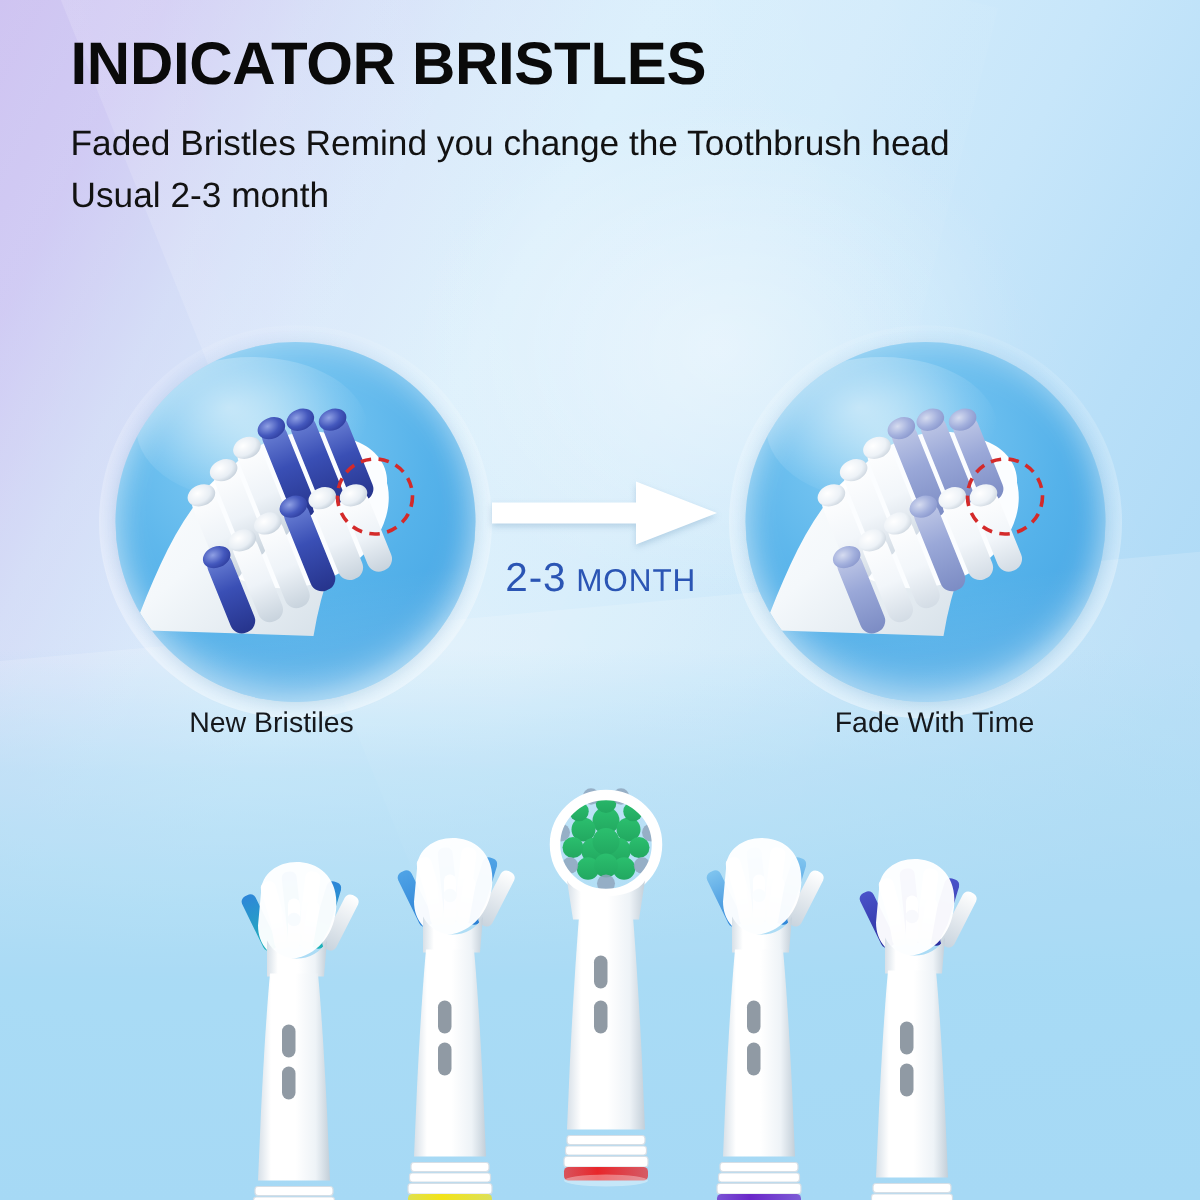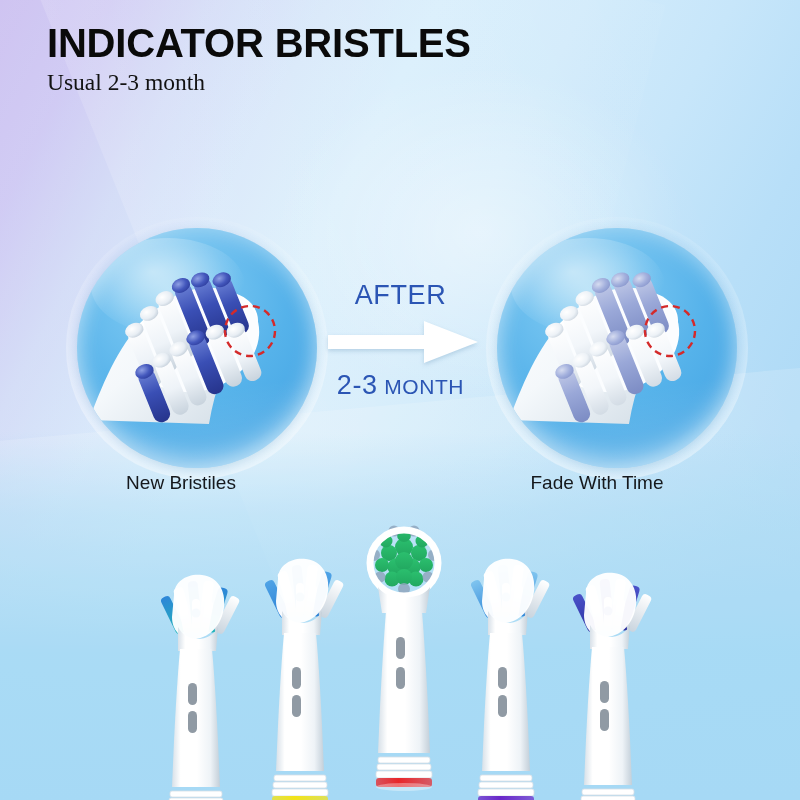--- a/index.html
+++ b/index.html
@@ -109,21 +109,20 @@
     color: #121212;
     line-height: 1.42;
     font-weight: normal;
   }
   .subtitle-line2 {
     margin: 1px 0 0 0;
     font-size: 23.5px;
     color: #121212;
     line-height: 1.42;
     font-weight: normal;
-    font-family: Liberation Serif, serif;
   }
 
   
   .compare {
     position: absolute;
     left: 0;
     top: 222px;
     width: 800px;
     height: 285px;
   }
@@ -189,21 +188,21 @@
 
   .caption {
     position: absolute;
     width: 300px;
     text-align: center;
     font-size: 19px;
     color: #15181c;
     top: 250px;
   }
   .caption.left  { left: 31px; }
-  .caption.right { left: 447px; }
+  .caption.right { left: 473px; }
 
   
   .arrow-block {
     position: absolute;
     left: 318px;
     top: 0px;
     width: 165px;
     height: 160px;
   }
   .arrow-label {
@@ -256,20 +255,21 @@
 
   <div class="bg-base"></div>
   <div class="bg-diag-b"></div>
   <div class="bg-diag-c"></div>
   <div class="bg-glow"></div>
   <div class="bg-lower"></div>
   <div class="bg-diag-a"></div>
 
   <div class="header">
     <h1 class="title">INDICATOR BRISTLES</h1>
+    <p class="subtitle">Faded Bristles Remind you change the Toothbrush head</p>
     <p class="subtitle-line2">Usual 2-3 month</p>
   </div>
 
   <div class="compare">
 
     <div class="panel left">
       <div class="disc-halo"></div>
       <div class="disc">
         <div class="disc-shine"></div>
         <div class="disc-sweep"></div>
@@ -340,21 +340,20 @@
             </g>
           </g>
 
           <circle cx="173" cy="103" r="25" fill="none" stroke="#d42a2a" stroke-width="2.4" stroke-dasharray="7 5"></circle>
         </svg>
       </div>
     </div>
     <div class="caption left">New Bristiles</div>
 
     <div class="arrow-block">
-      <div class="arrow-label top">AFTER</div>
       <svg class="arrow-shape" viewBox="0 0 150 44">
         <path d="M0 15 L96 15 L96 1 L150 22 L96 43 L96 29 L0 29 Z" fill="#ffffff"></path>
       </svg>
       <div class="arrow-label bottom"><span class="big">2-3</span> <span>MONTH</span></div>
     </div>
 
     <div class="panel right">
       <div class="disc-halo"></div>
       <div class="disc">
         <div class="disc-shine"></div>

